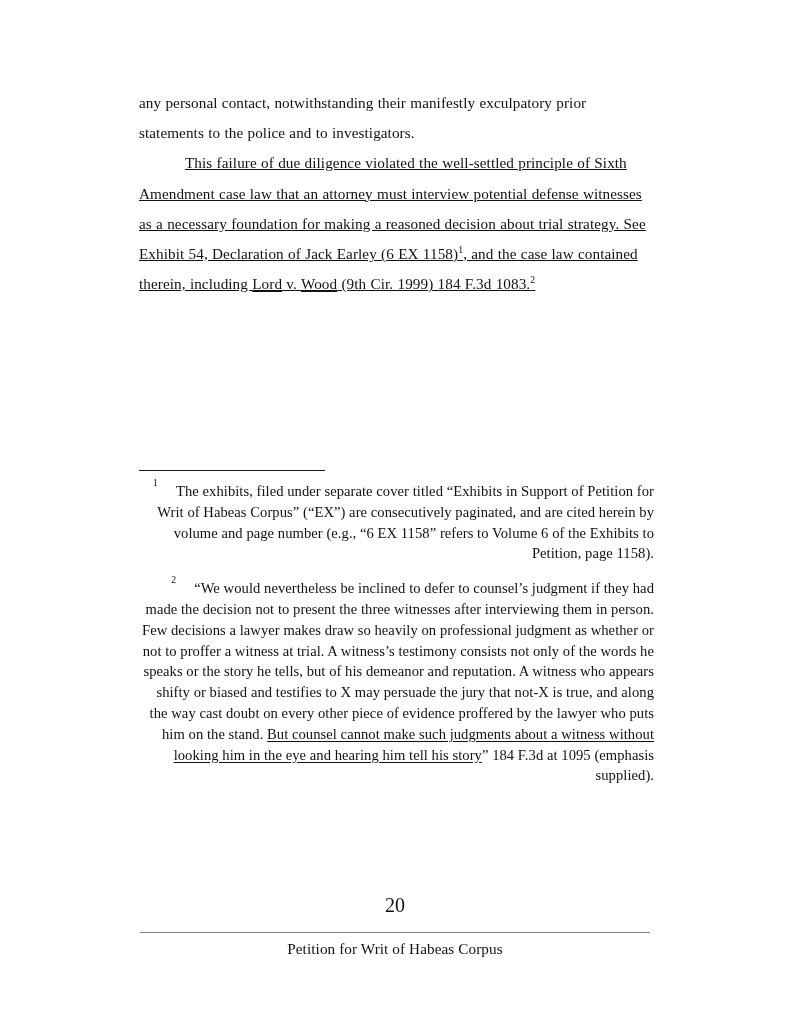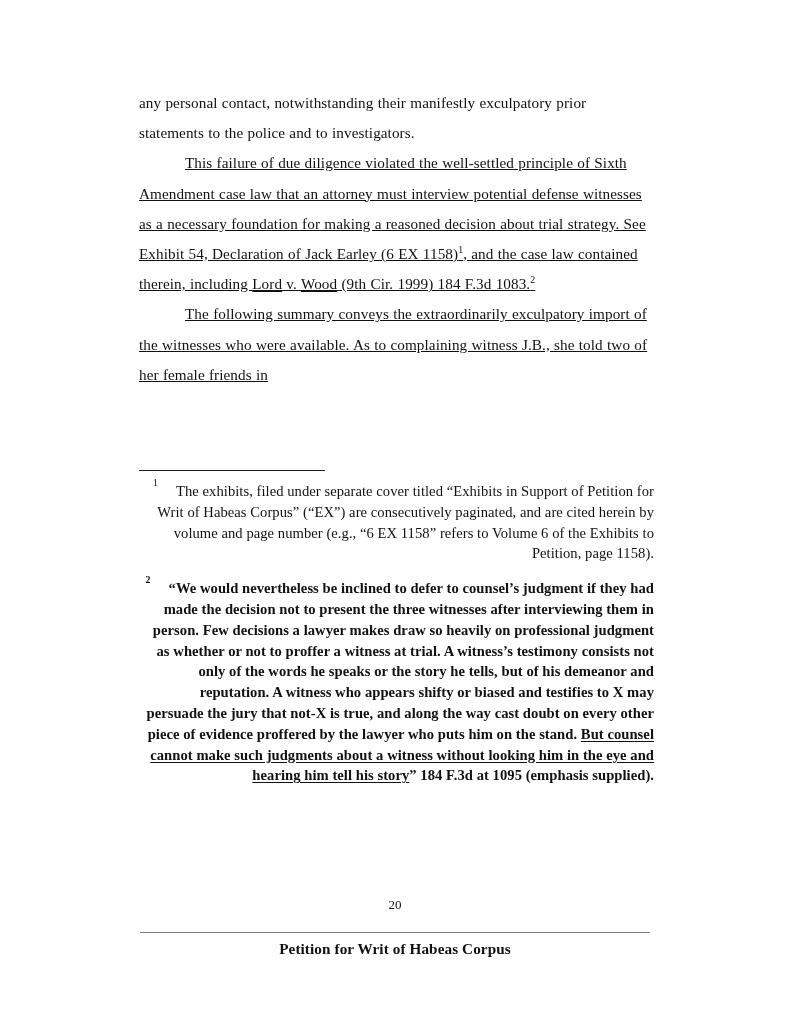--- a/index.html
+++ b/index.html
@@ -59,21 +59,21 @@
     border-top: 1.6px solid #1a1a1a;
     margin: 0 0 10px 0;
   }
   .footnote {
     font-size: 14.6px;
     line-height: 20.8px;
     margin: 0 0 14px 0;
     text-align: right;
     letter-spacing: 0.05px;
   }
-  .footnote:last-child { margin-bottom: 14px; font-weight: bold; }
+  .footnote:last-child { margin-bottom: 14px; }
   .fn-marker {
     font-size: 9.8px;
     vertical-align: 10px;
     margin-right: 9px;
     line-height: 0;
   }
   .fn-gap { display: inline-block; width: 9px; }
 
   
   .u { text-decoration: underline; text-underline-offset: 1.5px; }
@@ -83,55 +83,53 @@
     line-height: 0;
   }
 
   
   .page-number {
     position: absolute;
     left: 139px;
     top: 896px;
     width: 512px;
     text-align: center;
-    font-size: 13px;
+    font-size: 20px;
     line-height: 18px;
   }
   .footer-rule {
     position: absolute;
     left: 140px;
     top: 932px;
     width: 510px;
     height: 0;
     border-top: 1.4px solid #808080;
   }
   .footer-title {
     position: absolute;
     left: 139px;
     top: 938px;
     width: 512px;
     text-align: center;
     font-size: 15.2px;
     line-height: 22px;
     letter-spacing: 0.1px;
-    font-weight: bold;
   }
 </style>
 </head>
 <body>
 
 <div class="page">
 
   <div class="body-block">
 
     <p class="body-para">any personal contact, notwithstanding their manifestly exculpatory prior statements to the police and to investigators.</p>
 
     <p class="body-para indent"><span>This failure of due diligence violated the well-settled principle of Sixth Amendment case law that an attorney must interview potential defense witnesses as a necessary foundation for making a reasoned decision about trial strategy. See Exhibit 54, Declaration of Jack Earley (6 EX 1158)</span><sup class="ref">1</sup><span>, and the case law contained therein, including </span><span class="u">Lord</span><span> v. </span><span class="u">Wood</span><span> (9th Cir. 1999) 184 F.3d 1083.</span><sup class="ref">2</sup></p>
 
-    <p class="body-para indent">The following summary conveys the extraordinarily exculpatory import of the witnesses who were available.  As to complaining witness J.B., she told two of her female friends in</p>
   </div>
 
   <div class="footnote-area">
 
     <div class="footnote-rule"></div>
 
     <p class="footnote"><span class="fn-marker">1</span><span class="fn-gap"></span><span>The exhibits, filed under separate cover titled “Exhibits in Support of Petition for Writ of Habeas Corpus” (“EX”) are consecutively paginated, and are cited herein by volume and page number (e.g., “6 EX 1158” refers to Volume 6 of the Exhibits to Petition, page 1158).</span></p>
 
     <p class="footnote"><span class="fn-marker">2</span><span class="fn-gap"></span><span>“We would nevertheless be inclined to defer to counsel’s judgment if they had made the decision not to present the three witnesses after interviewing them in person. Few decisions a lawyer makes draw so heavily on professional judgment as whether or not to proffer a witness at trial. A witness’s testimony consists not only of the words he speaks or the story he tells, but of his demeanor and reputation. A witness who appears shifty or biased and testifies to X may persuade the jury that not-X is true, and along the way cast doubt on every other piece of evidence proffered by the lawyer who puts him on the stand. </span><span class="u">But counsel cannot make such judgments about a witness without looking him in the eye and hearing him tell his story</span><span>” 184 F.3d at 1095 (emphasis supplied).</span></p>
   </div>

